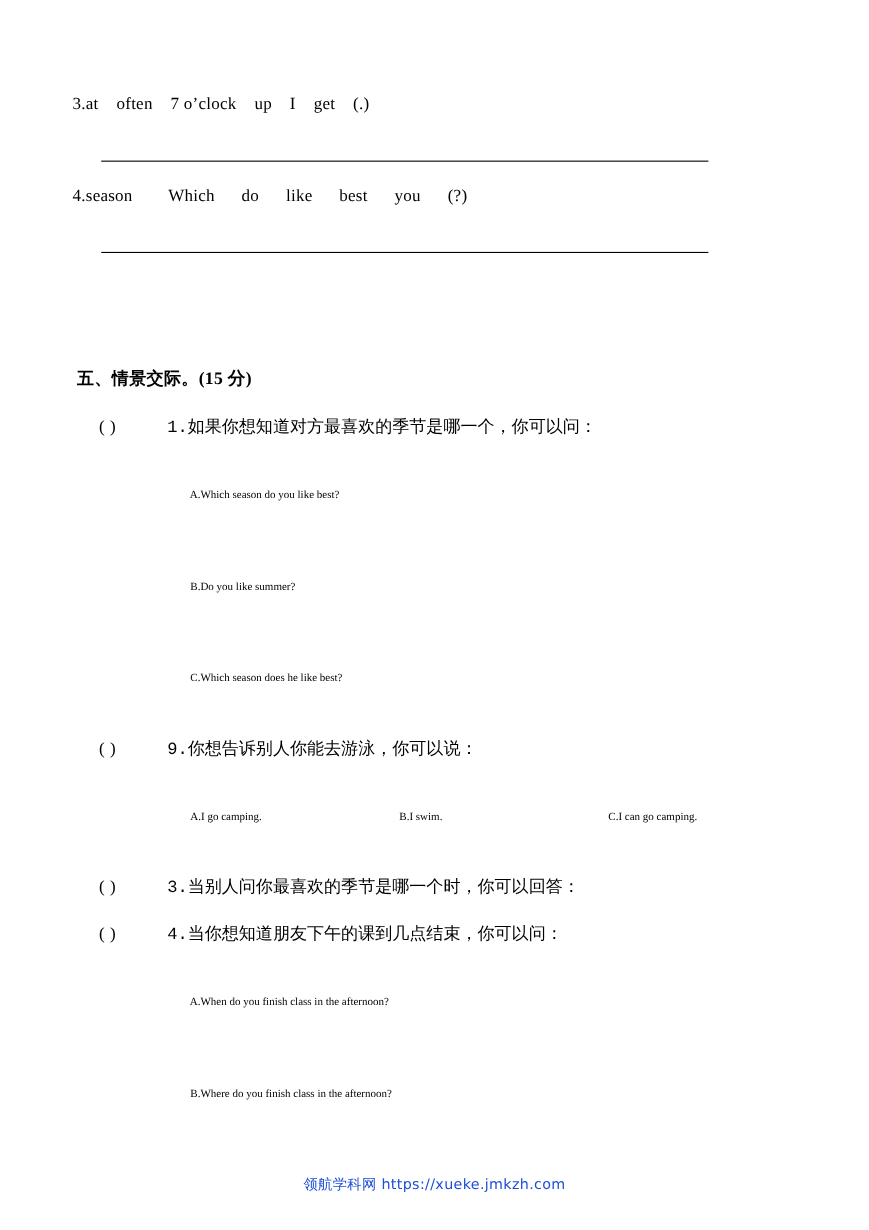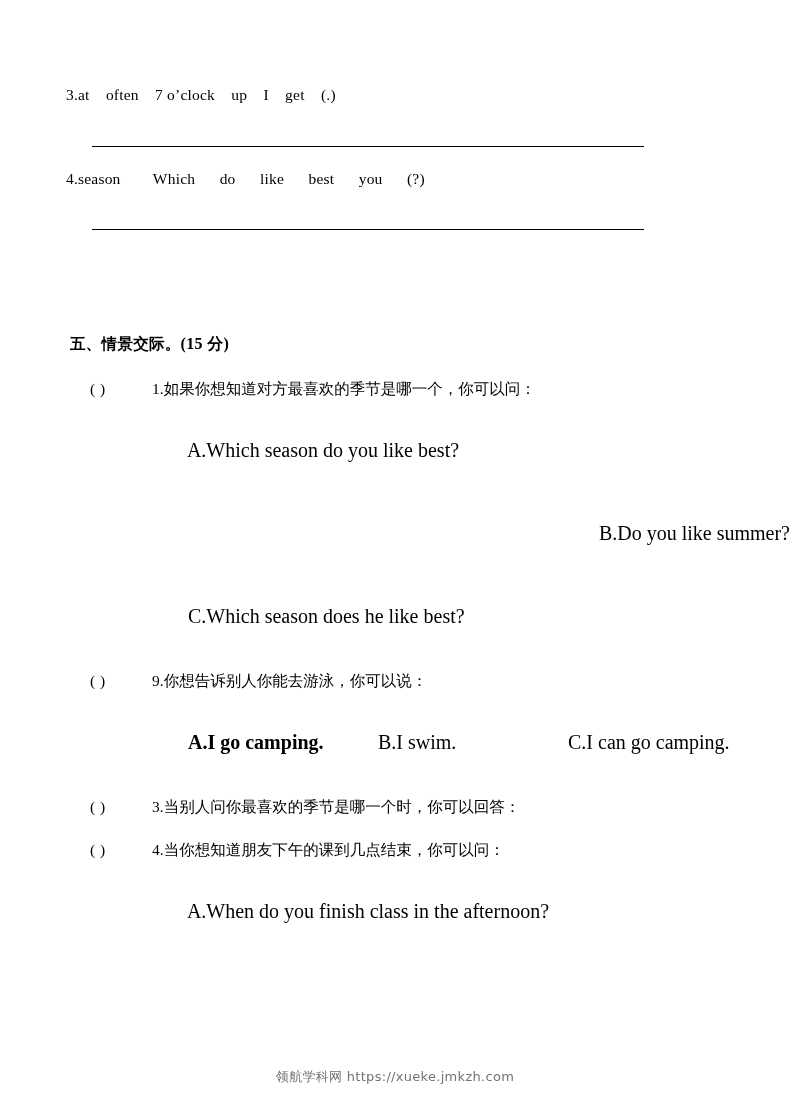--- a/index.html
+++ b/index.html
@@ -79,42 +79,42 @@
     position: absolute;
     left: 90px;
     top: 0;
     width: 60px;
     font-size: 15.5px;
     letter-spacing: 0.5px;
   }
   .mc-stem {
     padding-left: 62px;
     font-size: 15.5px;
-    font-family: Liberation Serif, serif;
+    font-family: Liberation Mono, monospace;
   }
   .opt-row {
     padding-left: 158px;
-    font-size: 20px;
+    font-size: 10px;
     line-height: 21px;
     white-space: pre;
   }
   .opt-row.stacked {
     padding-left: 158px;
   }
   .opt-inline span.opt {
     display: inline-block;
   }
 
   
   .footer {
     position: absolute;
     left: 0;
     width: 790px;
     text-align: center;
-    color: #737373;
+    color: #1d4ed8;
     font-size: 13px;
     font-family: "DejaVu Sans", sans-serif;
     letter-spacing: 0.3px;
   }
 </style>
 </head>
 <body>
 
 <div class="page">
 
@@ -139,47 +139,50 @@
 
   <div class="mc-list" style="top:378px;">
 
     <div class="mc-question" style="height:21px;">
       <span class="mc-paren">(        )</span>
       <span class="mc-stem">1.如果你想知道对方最喜欢的季节是哪一个，你可以问：</span>
     </div>
     <div class="opt-row stacked" style="margin-top:20px;">
       <span class="opt">A.Which season do you like best?</span>
     </div>
-    <div class="opt-row stacked" style="margin-top:20px;text-align:right;">
+    <div class="opt-row stacked" style="margin-top:20px;">
       <span class="opt">B.Do you like summer?</span>
     </div>
     <div class="opt-row stacked" style="margin-top:20px;">
       <span class="opt">C.Which season does he like best?</span>
     </div>
 
     <div class="mc-question" style="height:21px; margin-top:22px;">
       <span class="mc-paren">(        )</span>
       <span class="mc-stem">9.你想告诉别人你能去游泳，你可以说：</span>
     </div>
     <div class="opt-row opt-inline" style="margin-top:20px;">
-      <span class="opt" style="width:190px;font-weight:bold;">A.I go camping.</span><span class="opt" style="width:190px;">B.I swim.</span><span class="opt">C.I can go camping.</span>
+      <span class="opt" style="width:190px;">A.I go camping.</span><span class="opt" style="width:190px;">B.I swim.</span><span class="opt">C.I can go camping.</span>
     </div>
 
     <div class="mc-question" style="height:21px; margin-top:22px;">
       <span class="mc-paren">(        )</span>
       <span class="mc-stem">3.当别人问你最喜欢的季节是哪一个时，你可以回答：</span>
     </div>
 
     <div class="mc-question" style="height:21px; margin-top:22px;">
       <span class="mc-paren">(        )</span>
       <span class="mc-stem">4.当你想知道朋友下午的课到几点结束，你可以问：</span>
     </div>
     <div class="opt-row stacked" style="margin-top:20px;">
       <span class="opt">A.When do you finish class in the afternoon?</span>
     </div>
+    <div class="opt-row stacked" style="margin-top:20px;">
+      <span class="opt">B.Where do you finish class in the afternoon?</span>
+    </div>
 
   </div>
 
   <div class="footer" style="top:1068px;">
     <span>领航学科网 https://xueke.jmkzh.com</span>
   </div>
 
 </div>
 
 </body></html>

